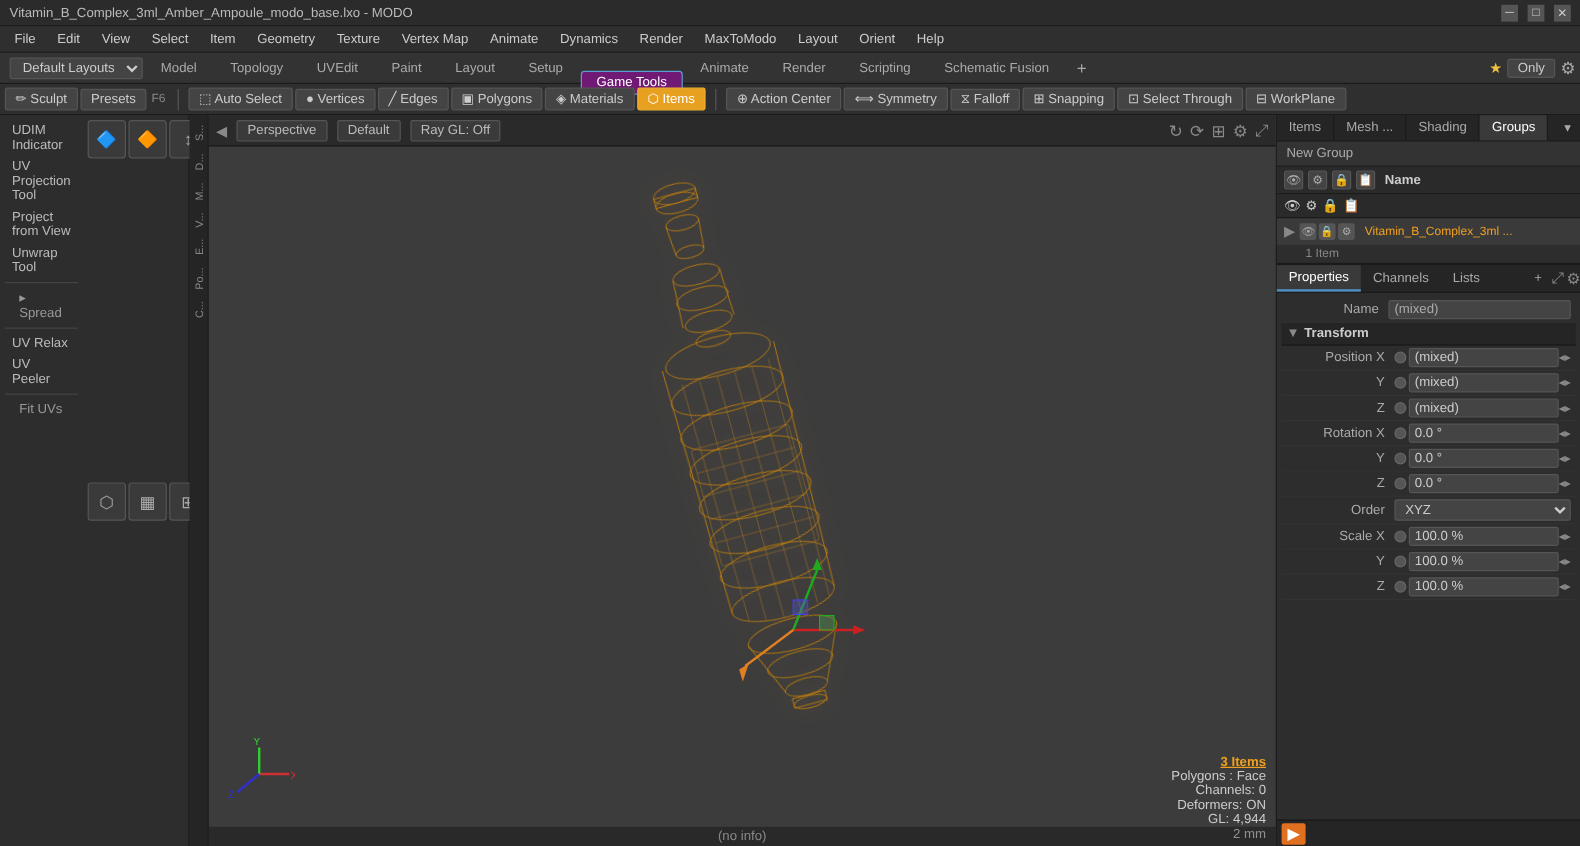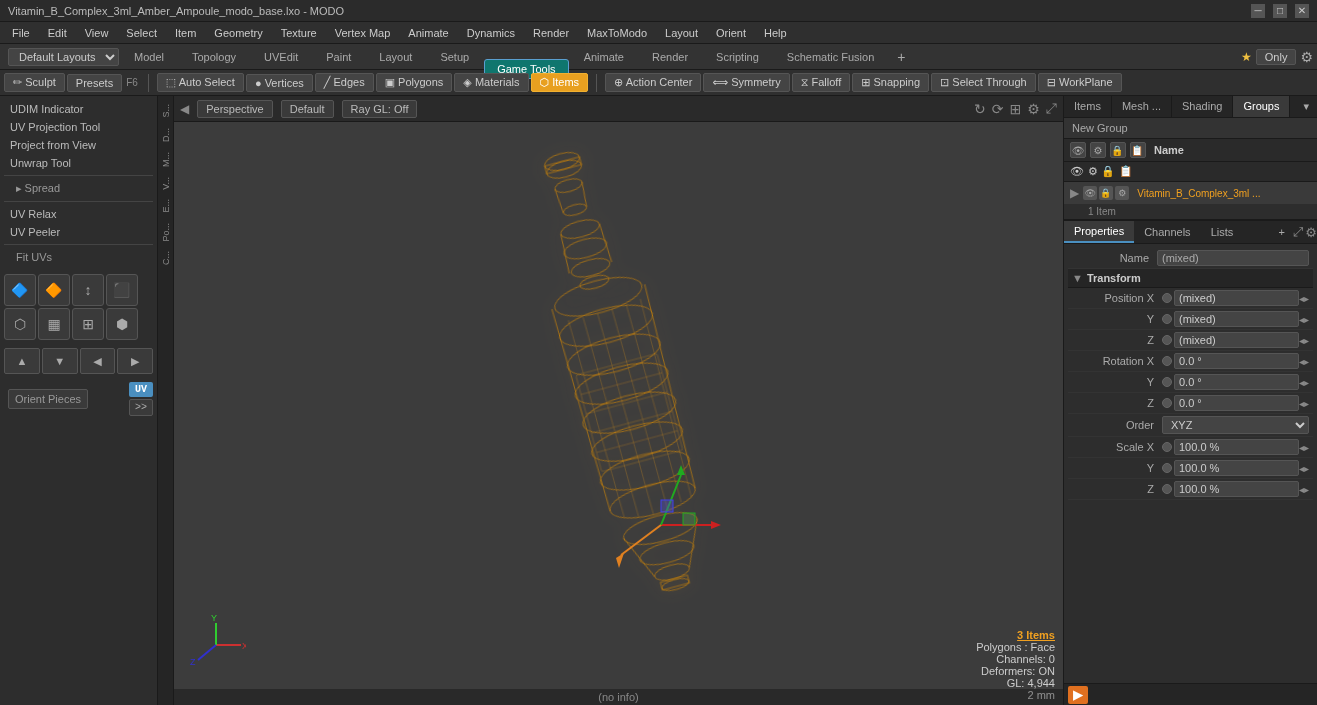--- a/index.html
+++ b/index.html
@@ -11,40 +11,40 @@
     #titlebar .win-controls { display: flex; gap: 8px; }
     #titlebar .win-btn { width: 14px; height: 14px; background: #555; border: none; color: #ccc; font-size: 10px; cursor: pointer; display: flex; align-items: center; justify-content: center; }
 
     
     #menubar { height: 22px; background: #2f2f2f; display: flex; align-items: center; padding: 0 4px; border-bottom: 1px solid #1a1a1a; gap: 2px; }
     #menubar .menu-item { padding: 2px 8px; color: #ccc; font-size: 11px; cursor: pointer; border-radius: 2px; }
 
     
     #tabbar { height: 26px; background: #333; display: flex; align-items: center; padding: 0 4px; border-bottom: 1px solid #1a1a1a; gap: 2px; }
     #tabbar .tab { padding: 3px 12px; color: #aaa; font-size: 11px; cursor: pointer; border-radius: 3px 3px 0 0; border: 1px solid transparent; }
-    #tabbar .tab.active { background: #0f766e; color: #fff; border-color: #5a9fd0; margin-top: 24px; }
+    #tabbar .tab.active { background: #701a75; color: #fff; border-color: #5a9fd0; margin-top: 24px; }
     #tabbar .tab-add { padding: 3px 8px; color: #aaa; cursor: pointer; font-size: 14px; }
     #tabbar .layout-sel { margin-left: 4px; background: #444; border: 1px solid #555; color: #ccc; font-size: 11px; padding: 1px 6px; border-radius: 2px; cursor: pointer; }
     #tabbar .right-opts { margin-left: auto; display: flex; align-items: center; gap: 4px; }
     #tabbar .star-btn { color: #f0c040; font-size: 12px; }
     #tabbar .only-btn { background: #444; border: 1px solid #555; color: #ccc; font-size: 11px; padding: 1px 8px; border-radius: 2px; cursor: pointer; }
     #tabbar .gear-btn { color: #aaa; cursor: pointer; font-size: 14px; }
 
     
     #toolbar { height: 26px; background: #2f2f2f; display: flex; align-items: center; padding: 0 4px; border-bottom: 1px solid #1a1a1a; gap: 4px; }
     #toolbar .tool-group { display: flex; align-items: center; gap: 2px; }
     #toolbar .tool-btn { padding: 2px 8px; background: #444; border: 1px solid #555; color: #ccc; font-size: 11px; cursor: pointer; border-radius: 2px; display: flex; align-items: center; gap: 3px; }
     #toolbar .tool-btn.active { background: #e8a020; border-color: #f0b030; color: #fff; }
     #toolbar .separator { width: 1px; height: 18px; background: #555; margin: 0 4px; }
 
     
     #main { display: flex; height: calc(705px - 22px - 22px - 26px - 26px); }
 
     
-    #left-panel { width: 158px; background: #2d2d2d; border-right: 1px solid #1a1a1a; display: flex; flex-direction: column; }
+    #left-panel { width: 158px; background: #2d2d2d; border-right: 1px solid #1a1a1a; display: flex; flex-direction: row; }
     #left-panel .panel-section { padding: 4px; }
     #left-panel .panel-item { padding: 3px 6px; color: #bbb; font-size: 11px; cursor: pointer; border-radius: 2px; }
     #left-panel .panel-separator { height: 1px; background: #444; margin: 3px 0; }
     #left-panel .panel-sub { padding: 3px 6px 3px 12px; color: #999; font-size: 11px; cursor: pointer; }
     #left-panel .tool-grid { display: grid; grid-template-columns: repeat(4, 32px); gap: 2px; padding: 4px; }
     #left-panel .tool-icon { width: 32px; height: 32px; background: #3a3a3a; border: 1px solid #555; border-radius: 3px; cursor: pointer; display: flex; align-items: center; justify-content: center; color: #aaa; font-size: 14px; }
     #left-panel .arrow-row { display: flex; gap: 2px; padding: 4px; }
     #left-panel .arrow-btn { flex: 1; height: 26px; background: #3a3a3a; border: 1px solid #555; border-radius: 2px; cursor: pointer; display: flex; align-items: center; justify-content: center; color: #aaa; }
     #left-panel .orient-btn { margin: 2px 4px; padding: 3px 6px; background: #3a3a3a; border: 1px solid #555; color: #999; font-size: 11px; cursor: pointer; border-radius: 2px; }
 

